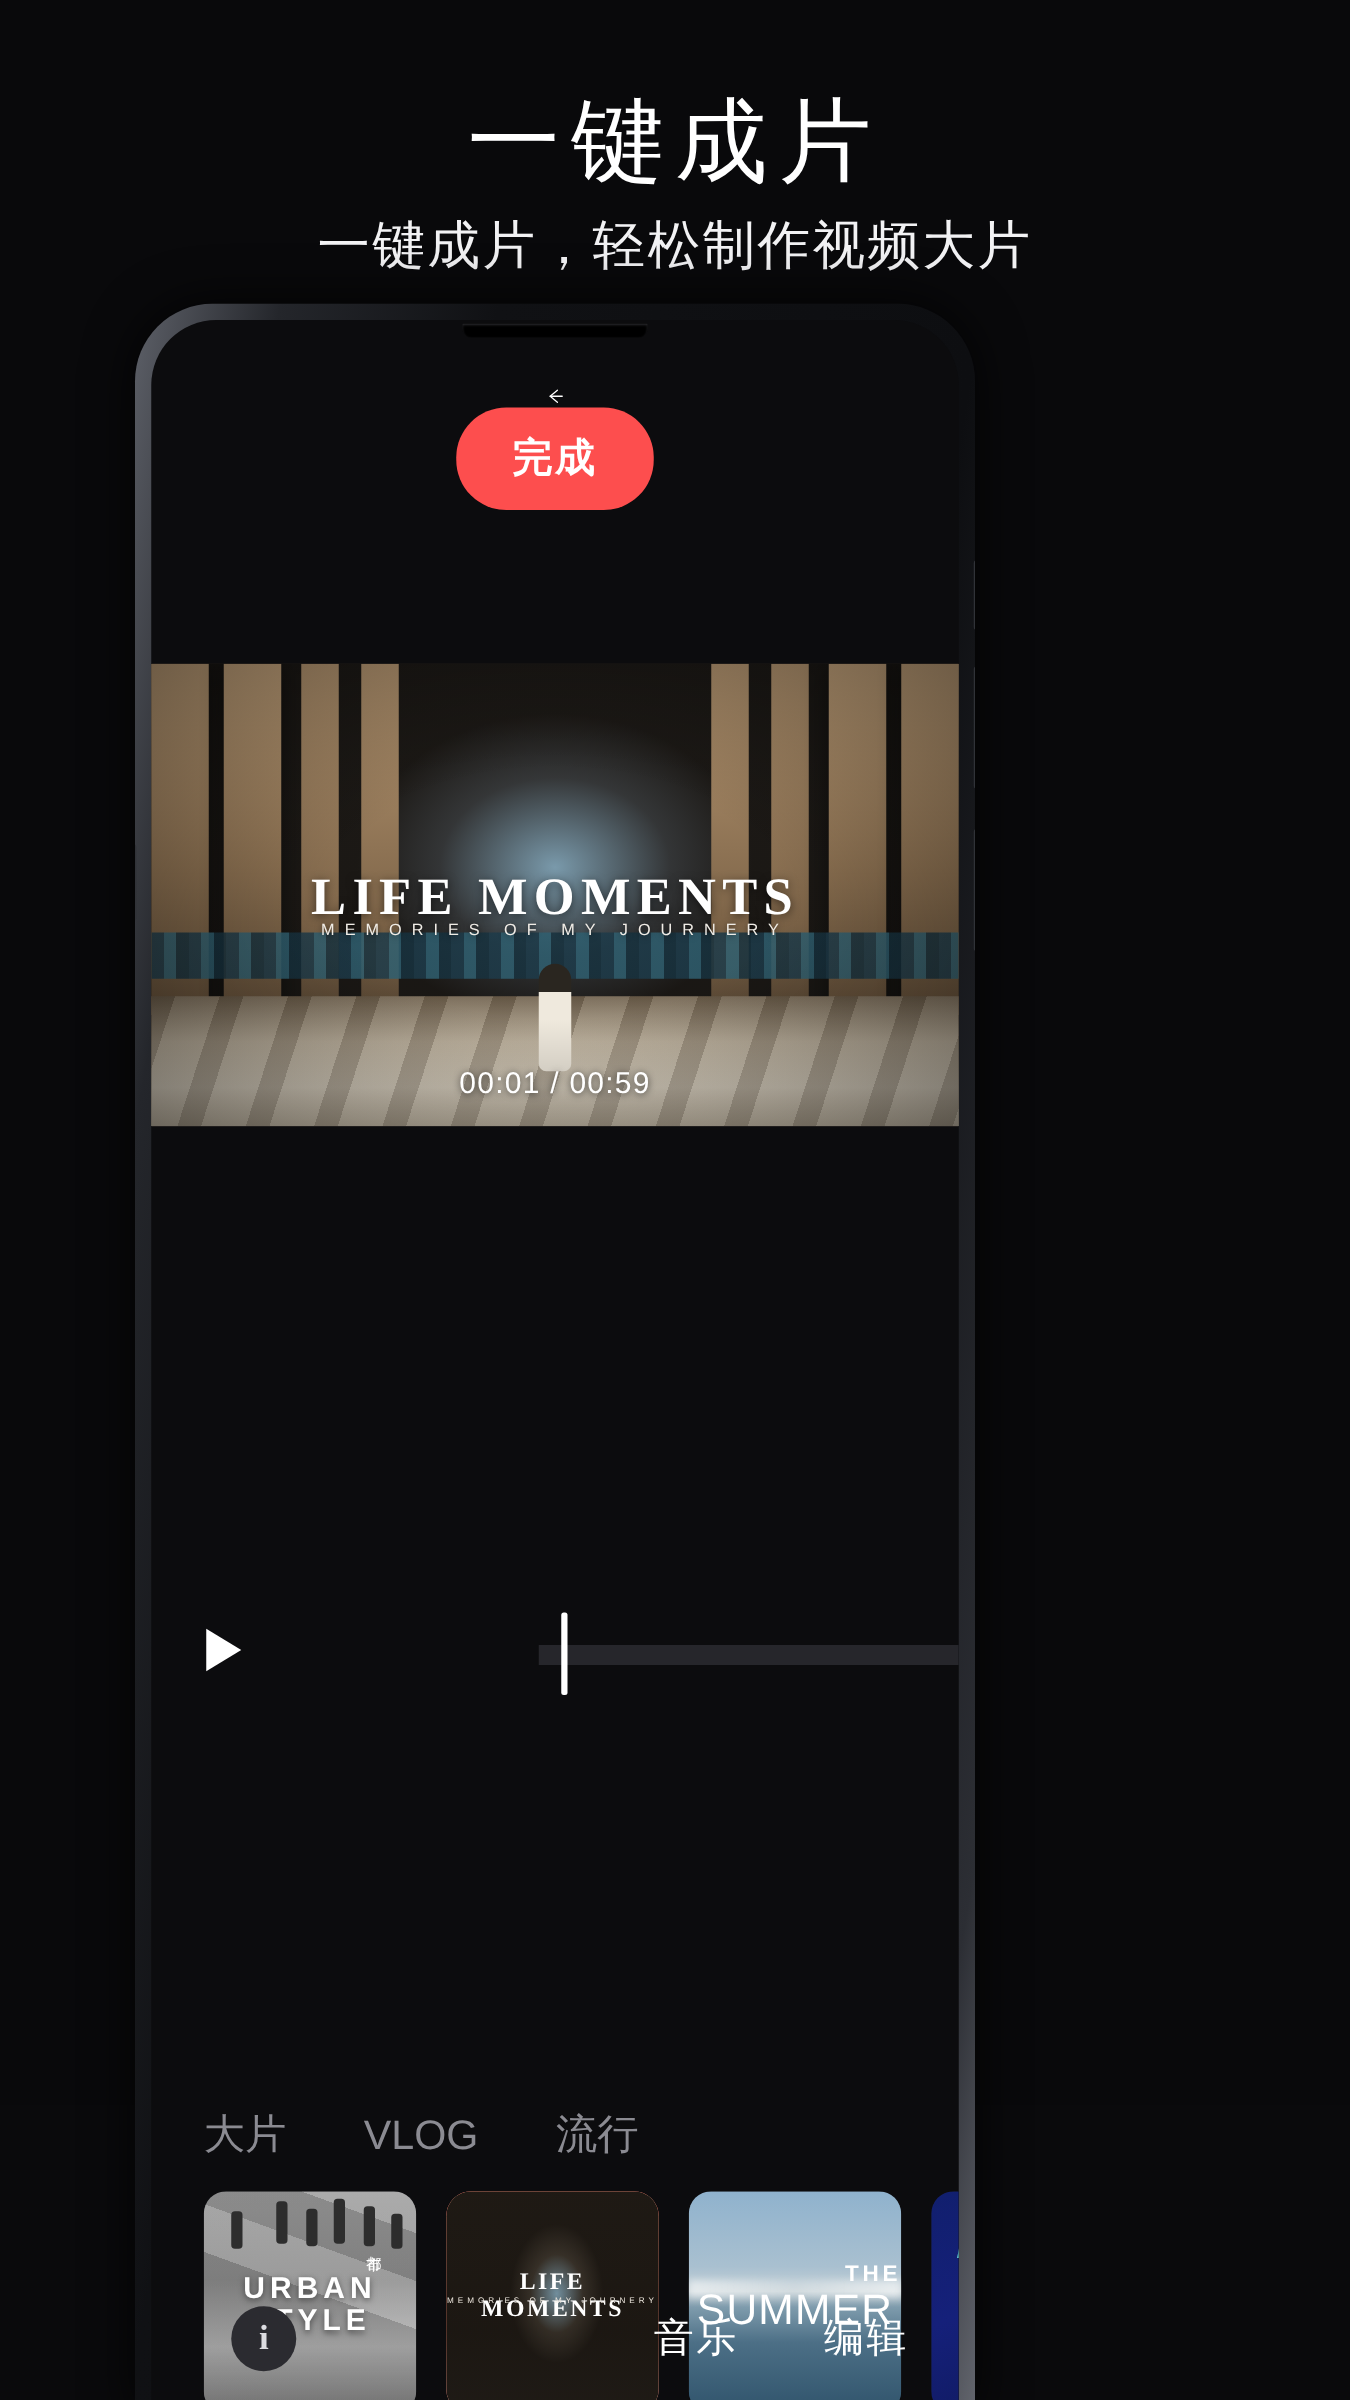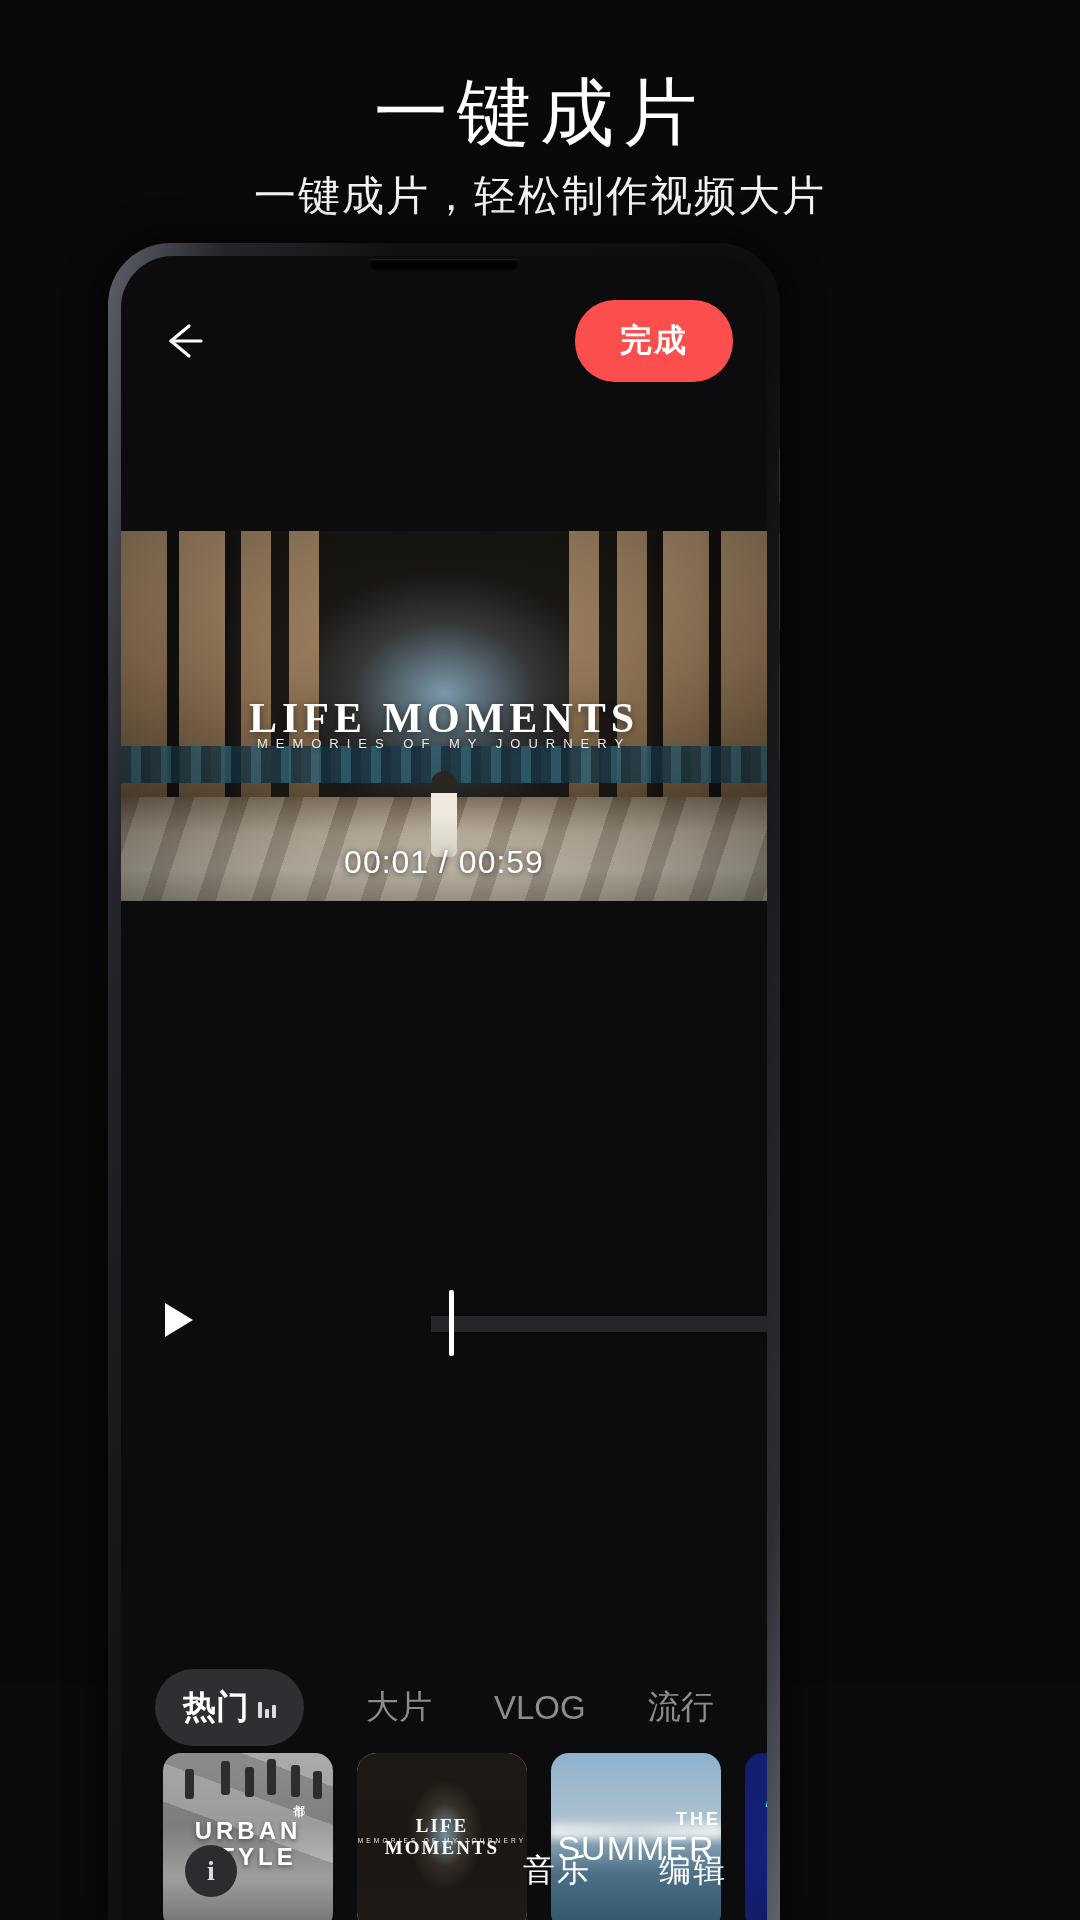--- a/index.html
+++ b/index.html
@@ -56,23 +56,24 @@
   .side-btn.b1 { top:205px; height:56px; }
   .side-btn.b2 { top:290px; height:98px; }
   .side-btn.b3 { top:420px; height:98px; }
   .side-left {
     position:absolute; left:-4px; top:432px; width:5px; height:62px;
     border-radius:3px; background:linear-gradient(270deg,#2a2c31,#5b5e66);
   }
 
   
   .appbar {
-    position:absolute; top:35px; left:0; width:100%; height:100px;
-    display:flex; align-items:center; justify-content:space-between;
+    position:absolute; top:52px; left:0; width:100%; height:100px;
+    display:flex; align-items:center; justify-content:center;
     padding:0 34px 0 34px;
+    flex-direction:column;
   }
   .back-icon { width:56px; height:56px; display:block; cursor:pointer; }
   .done-btn {
     background:#fd4e4e; color:#fff;
     font-size:32px; font-weight:700;
     border:none; border-radius:40px;
     padding:19px 45px;
     letter-spacing:2px;
     cursor:pointer;
   }
@@ -127,21 +128,21 @@
   }
   .pv-sub {
     position:absolute; left:0; right:0; top:55.5%;
     text-align:center; color:#f0ece6;
     font-size:13px; letter-spacing:8px;
     text-shadow:0 1px 5px rgba(0,0,0,.6);
   }
   .pv-time {
     position:absolute; left:0; right:0; bottom:20px;
     text-align:center; color:#fff;
-    font-size:32px; letter-spacing:1px;
+    font-size:24px; letter-spacing:1px;
     text-shadow:0 1px 6px rgba(0,0,0,.7);
   }
 
   
   .transport {
     position:absolute; top:1016px; left:0; width:100%; height:96px;
     display:flex; align-items:center;
   }
   .play-btn {
     margin-left:44px;
@@ -338,28 +339,20 @@
 
       <div class="transport">
         <div class="play-btn"></div>
         <div class="track-area">
           <div class="track"></div>
           <div class="playhead"></div>
         </div>
       </div>
 
       <div class="tabs">
-        <div class="tab active">
-          <span>热门</span>
-          <span class="bars-icon">
-              <i></i>
-              <i></i>
-              <i></i>
-            </span>
-        </div>
         <div class="tab">大片</div>
         <div class="tab">VLOG</div>
         <div class="tab">流行</div>
 
       </div>
 
       <div class="thumbs">
 
         <div class="thumb">
           <div class="bg-urban">

